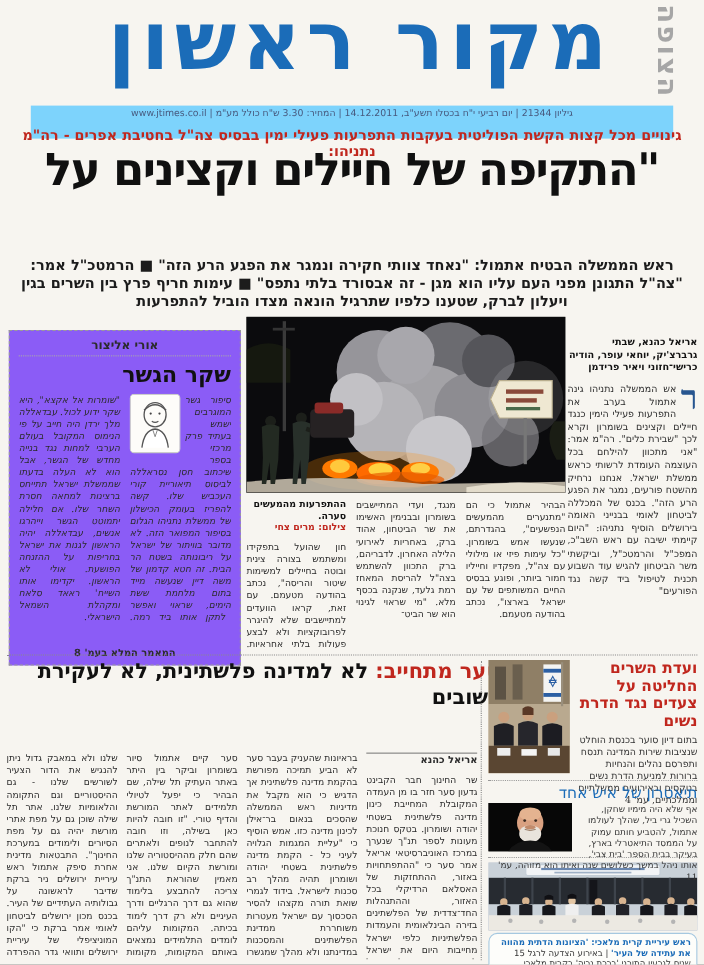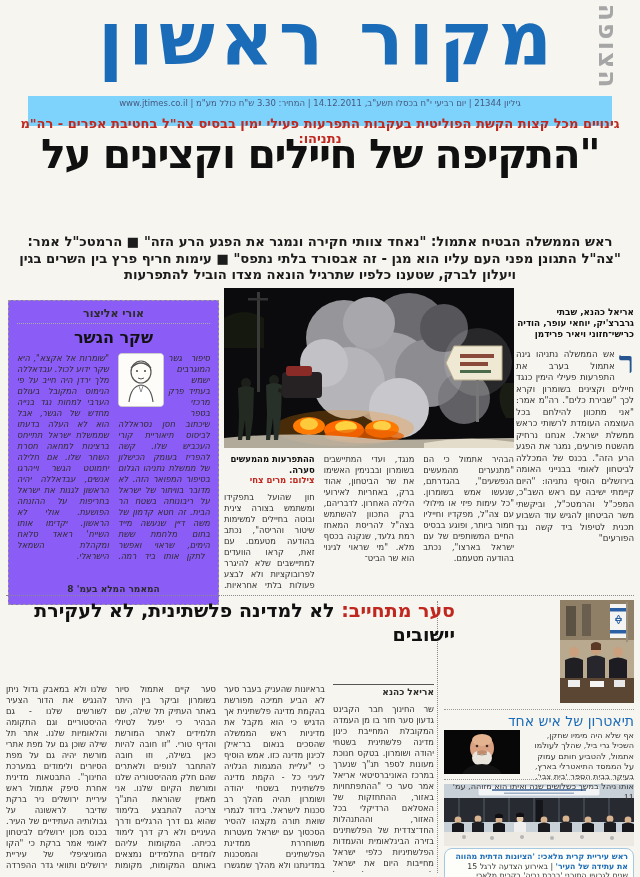--- a/index.html
+++ b/index.html
@@ -40,21 +40,21 @@
     font-weight:700;font-size:13.2px;line-height:16.6px;color:#1c1c1c;
     font-family:"DejaVu Sans",sans-serif;
   }
   
   .opinion-box{
     position:absolute;top:300px;left:8px;width:211px;height:305px;
     border:1px dashed #9a9a9a;background:#8b5cf6;padding:6px 8px;box-sizing:border-box;
   }
   .opinion-author{text-align:center;font-weight:700;font-size:11px;padding-bottom:3px;
     border-bottom:1px dotted #aaa;font-family:"DejaVu Sans",sans-serif;}
-  .opinion-title{text-align:center;font-weight:700;font-size:16px;margin:4px 0 6px;
+  .opinion-title{text-align:right;font-weight:700;font-size:20px;margin:4px 0 6px;
     font-family:"DejaVu Sans",sans-serif;color:#111;}
   .opinion-cols{column-count:2;column-gap:9px;font-size:8.3px;line-height:11px;
     text-align:justify;height:228px;overflow:hidden;font-style:italic;}
   .portrait{float:left;width:44px;height:52px;margin:0 4px 3px 0;
     background:#fff;border:1px solid #ccc;border-radius:4px;overflow:hidden;}
   .opinion-footer{text-align:center;font-weight:700;font-size:9px;margin-top:3px;
     font-family:"DejaVu Sans",sans-serif;}
   
   .lead-photo{position:absolute;top:288px;left:224px;width:290px;height:160px;
     background:#000;overflow:hidden;}
@@ -238,20 +238,24 @@
       <span>שר החינוך חבר הקבינט גדעון סער חזר בו מן העמדה המקובלת המחייבת כינון מדינה פלשתינית בשטחי יהודה ושומרון. בטקס חנוכת מעונות לספר תנ"ך שנערך במרכז האוניברסיטאי אריאל אמר סער כי "ההתפתחויות באזור, ההתחזקות של האסלאם הרדיקלי בכל האזור, וההתנהלות החד־צדדית של הפלשתינים בזירה הבינלאומית והעמדות הפלשתיניות כלפי ישראל מחייבות היום את ישראל להציב סימני שאלה מעל הנכונות להקמת מדינה פלשתינית בשטחי יהודה ושומרון".</span>
     </div>
     <div class="scol">בראיונות שהעניק בעבר סער לא הביע תמיכה מפורשת בהקמת מדינה פלשתינית אך הדגיש כי הוא מקבל את מדיניות ראש הממשלה שהסכים בנאום בר־אילן לכינון מדינה כזו. אמש הוסיף כי "עליית המגמות הגלויה לעיני כל - הקמת מדינה פלשתינית בשטחי יהודה ושומרון תהיה מהלך רב סכנות לישראל. בידוד לגמרי שואת תורה מקצהו להסיר הסכסוך עם ישראל מעטרות משוחררת ממדינת הפלשתינים והמסכנות במדינתנו ולא מהלך שמגשרו לשים את הסכסוך".</div>
     <div class="scol">סער קיים אתמול סיור בשומרון וביקר בין היתר באתר העתיק תל שילה, שם הבהיר כי יפעל לטיולי תלמידים לאתר המורשת והדיף טורי. "זו חובה להיות כאן בשילה, וזו חובה להתחבר לנופים ולאתרים שהם חלק מההיסטוריה שלנו ומורשת הקיום שלנו. אני מאמין שהוראת התנ"ך צריכה להתבצע בלימוד שהוא גם דרך הרגליים ודרך העיניים ולא רק דרך לימוד בכיתה. המקומות עליהם לומדים התלמידים נמצאים באותם המקומות, מקומות שהרבה שנים לא יכולנו להגיע אליהם, והלמידה במרקמות האלה היא למידה הרבה יותר חווייתית, והרבה יותר מעניינת ומרתקת.</div>
     <div class="scol">שלנו ולא במאבק גדול ניתן להנגיש את הדור הצעיר לשורשים שלנו - גם ההיסטוריים וגם התקומה והלאומיות שלנו. אתר תל שילה שוכן גם על מפת אתרי מורשת יהיה גם על מפת הסיורים ולימודים במערכת החינוך". התבטאות מדינית אחרת סיפק אתמול ראש עיריית ירושלים ניר ברקת שדיבר לראשונה על גבולותיה העתידיים של העיר. בכנס מכון ירושלים לביטחון לאומי אמר ברקת כי "הקו המוניציפלי של עיריית ירושלים ותוואי גדר ההפרדה צריכים להיות זהים על מנת שיהיה אפשר לנהל את העיר בצורה נאותה ובטוחה ולספק שירותים מוניציפליים לכל חלקי העיר", הוסיף ברקת.</div>
   </div>
 
   <div class="sidebar">
 
     <div class="sb-item1">
+      <div class="s1-content">
+        <div class="s1-headline">ועדת השרים החליטה על צעדים נגד הדרת נשים</div>
+        <div class="s1-text">בתום דיון סוער בכנסת הוחלט שנציבות שירות המדינה תנסח ותפרסם נהלים והנחיות ברורות למניעת הדרת נשים בטקסים ובאירועים ממשלתיים וממלכתיים, עמ' 4</div>
+      </div>
       <div class="s1-photo">
         <svg width="74" height="103" viewBox="0 0 74 103" xmlns="http://www.w3.org/2000/svg">
           <rect width="74" height="103" fill="#b9a98f"></rect>
           <rect y="0" width="74" height="40" fill="#8f7f66"></rect>
           <rect x="6" y="6" width="10" height="30" fill="#5c5244"></rect>
           <rect x="22" y="4" width="9" height="32" fill="#6a5f4e"></rect>
 
           <g>
             <rect x="50" y="4" width="17" height="34" fill="#f4f4f2"></rect>
             <rect x="50" y="8" width="17" height="3.5" fill="#2b5fa3"></rect>

